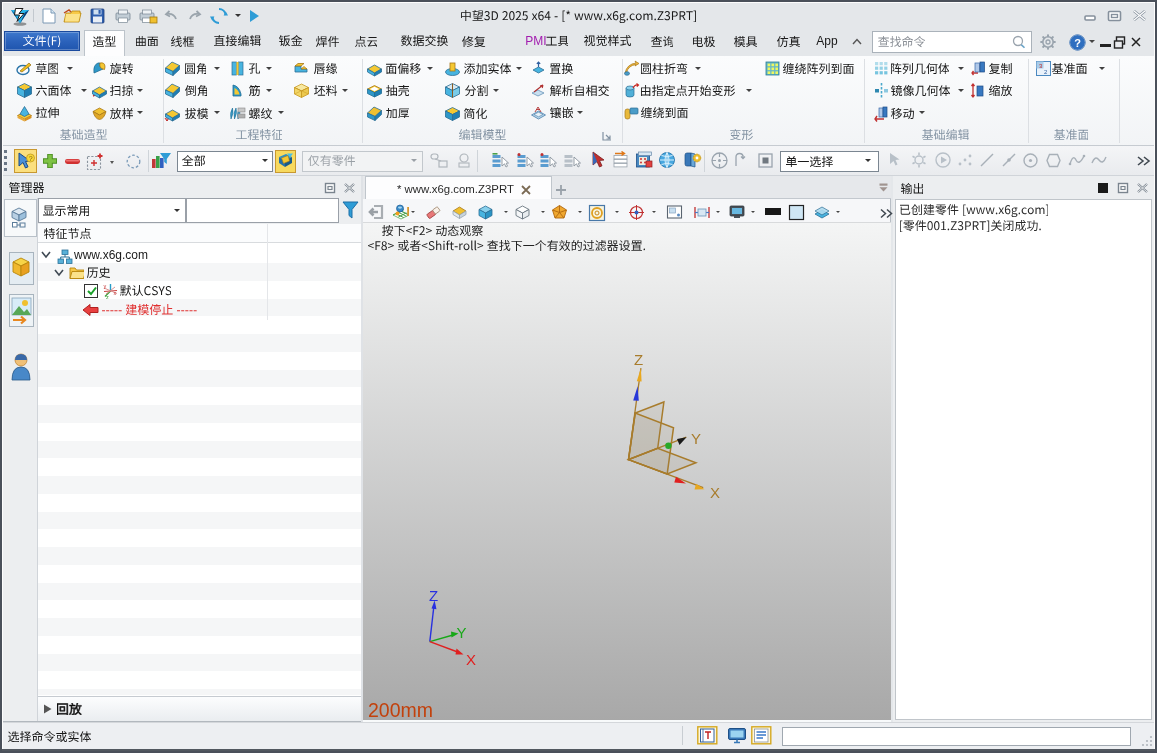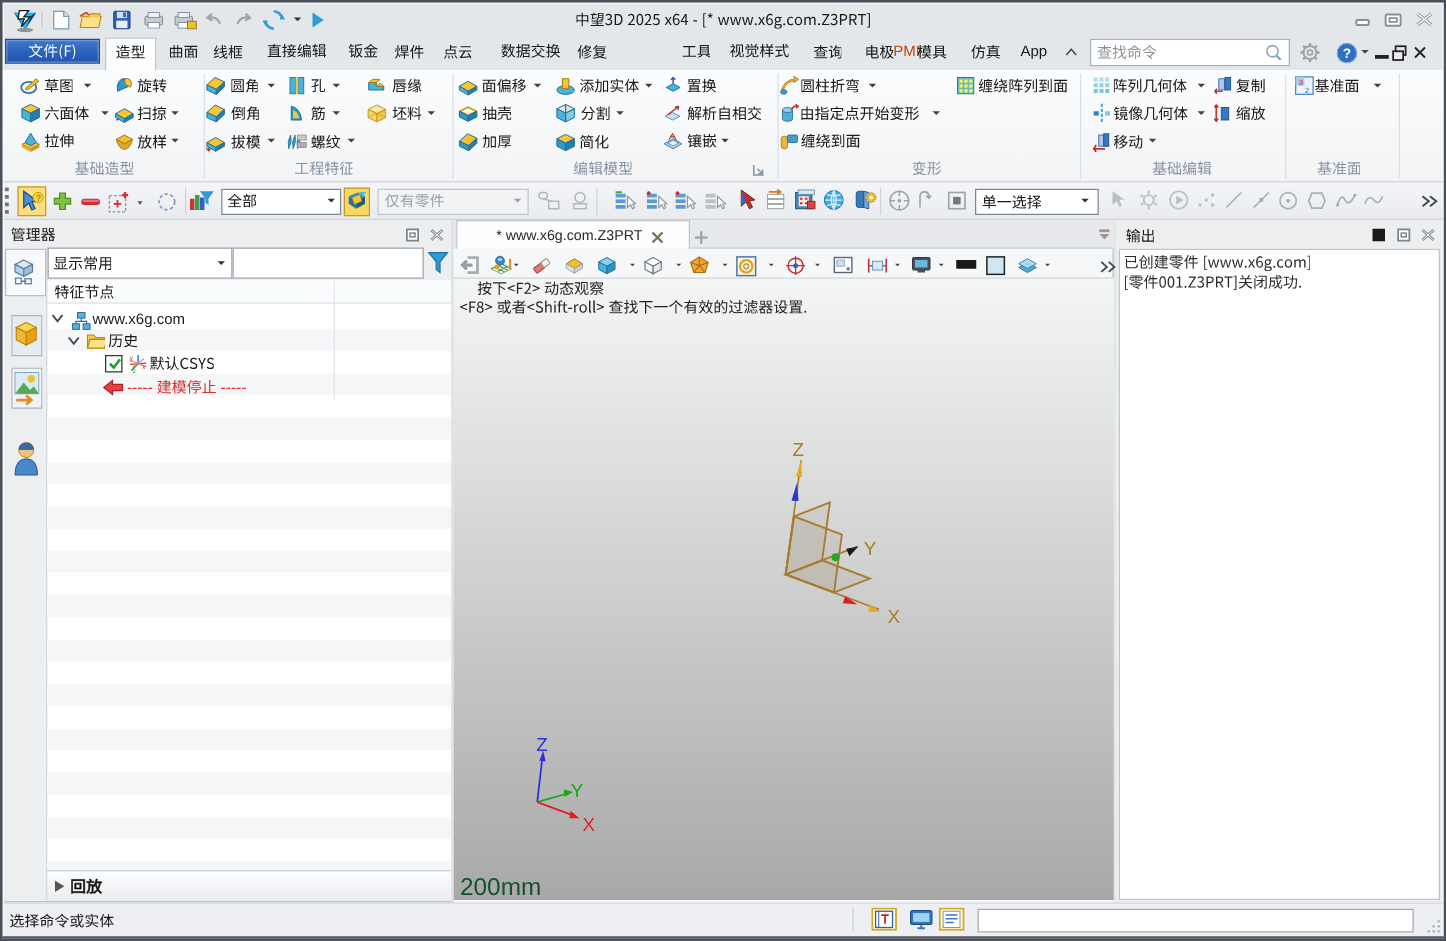--- a/index.html
+++ b/index.html
@@ -137,21 +137,21 @@
 <div style="position:absolute;left:401.4px;top:35.4px;width:47.2px;height:11.2px">
     <svg width="47.2" height="11.2" viewBox="0.5 -10.2 47.2 11.2">
       <path fill="#1a1a1a" d="M5.3 -9.9C5.1 -9.4 4.7 -8.7 4.4 -8.3L5 -8C5.3 -8.4 5.7 -9 6.1 -9.5ZM1.1 -9.5C1.4 -9 1.7 -8.4 1.8 -7.9L2.5 -8.2C2.4 -8.7 2.1 -9.3 1.7 -9.8ZM4.9 -3.1C4.6 -2.5 4.3 -2 3.8 -1.5C3.3 -1.7 2.9 -2 2.4 -2.2C2.6 -2.4 2.8 -2.8 3 -3.1ZM1.3 -1.8C1.9 -1.6 2.6 -1.3 3.2 -1C2.4 -0.4 1.5 -0.1 0.5 0.2C0.6 0.3 0.8 0.6 0.9 0.9C2 0.6 3 0.1 3.9 -0.6C4.3 -0.4 4.7 -0.1 4.9 0.1L5.5 -0.5C5.2 -0.7 4.9 -0.9 4.5 -1.1C5.1 -1.8 5.6 -2.7 5.9 -3.7L5.4 -3.9L5.3 -3.9H3.3L3.6 -4.5L2.8 -4.6C2.7 -4.4 2.6 -4.1 2.5 -3.9H0.8V-3.1H2.1C1.8 -2.6 1.6 -2.2 1.3 -1.8ZM3.1 -10.1V-7.8H0.6V-7.1H2.8C2.2 -6.3 1.3 -5.6 0.5 -5.2C0.6 -5.1 0.9 -4.7 1 -4.5C1.7 -4.9 2.5 -5.6 3.1 -6.3V-4.8H3.9V-6.5C4.5 -6.1 5.2 -5.5 5.5 -5.2L6 -5.9C5.7 -6.1 4.7 -6.7 4.1 -7.1H6.4V-7.8H3.9V-10.1ZM7.5 -10C7.2 -7.9 6.7 -5.9 5.8 -4.6C6 -4.5 6.3 -4.2 6.5 -4C6.8 -4.5 7 -5 7.3 -5.6C7.5 -4.4 7.9 -3.3 8.3 -2.4C7.7 -1.2 6.7 -0.4 5.4 0.3C5.6 0.4 5.8 0.8 5.9 1C7.1 0.3 8.1 -0.5 8.8 -1.5C9.4 -0.5 10.1 0.3 11.1 0.9C11.2 0.6 11.5 0.3 11.7 0.1C10.7 -0.4 9.9 -1.3 9.3 -2.4C9.9 -3.6 10.3 -5.1 10.6 -6.9H11.4V-7.8H8C8.1 -8.4 8.3 -9.1 8.4 -9.9ZM9.7 -6.9C9.5 -5.5 9.2 -4.3 8.8 -3.3C8.3 -4.4 8 -5.6 7.8 -6.9ZM17.8 -2.9V1H18.6V0.5H22.3V0.9H23.1V-2.9H20.8V-4.3H23.5V-5.1H20.8V-6.4H23.1V-9.6H16.7V-5.9C16.7 -4 16.6 -1.4 15.4 0.4C15.6 0.5 16 0.8 16.1 0.9C17.1 -0.5 17.5 -2.6 17.6 -4.3H20V-2.9ZM17.6 -8.8H22.2V-7.2H17.6ZM17.6 -6.4H20V-5.1H17.6L17.6 -5.9ZM18.6 -0.3V-2.1H22.3V-0.3ZM14 -10.1V-7.7H12.5V-6.8H14V-4.2C13.4 -4 12.8 -3.8 12.3 -3.7L12.6 -2.8L14 -3.3V-0.2C14 0 13.9 0 13.8 0C13.7 0.1 13.2 0.1 12.7 0C12.8 0.3 12.9 0.7 12.9 0.9C13.7 0.9 14.1 0.9 14.4 0.7C14.7 0.6 14.8 0.3 14.8 -0.2V-3.6L16.2 -4L16.1 -4.8L14.8 -4.4V-6.8H16.2V-7.7H14.8V-10.1ZM27.8 -7.2C27.1 -6.3 25.9 -5.3 24.8 -4.7C25 -4.6 25.4 -4.2 25.5 -4C26.6 -4.7 27.9 -5.8 28.7 -6.8ZM31.4 -6.7C32.5 -5.9 33.9 -4.8 34.5 -4L35.2 -4.6C34.6 -5.3 33.2 -6.4 32.1 -7.2ZM28.2 -5.1 27.4 -4.8C27.9 -3.6 28.5 -2.6 29.4 -1.8C28.1 -0.9 26.5 -0.2 24.6 0.2C24.7 0.4 25 0.8 25.1 1C27 0.5 28.7 -0.2 30 -1.2C31.3 -0.2 32.9 0.5 34.9 0.9C35 0.6 35.3 0.3 35.5 0.1C33.6 -0.3 32 -0.9 30.7 -1.8C31.6 -2.6 32.2 -3.6 32.7 -4.9L31.8 -5.1C31.4 -4 30.8 -3.1 30 -2.4C29.2 -3.1 28.6 -4 28.2 -5.1ZM29 -9.9C29.3 -9.4 29.6 -8.8 29.8 -8.4H24.8V-7.5H35.2V-8.4H30.2L30.7 -8.6C30.6 -9 30.2 -9.7 29.9 -10.2ZM38 -10.1V-7.7H36.6V-6.8H38V-4.1C37.4 -4 36.9 -3.8 36.4 -3.7L36.7 -2.8L38 -3.2V-0.1C38 0 37.9 0 37.8 0C37.6 0.1 37.2 0.1 36.8 0C36.9 0.3 37 0.7 37 0.9C37.7 0.9 38.2 0.9 38.5 0.7C38.7 0.6 38.9 0.3 38.9 -0.1V-3.5L40.1 -3.9L40 -4.8L38.9 -4.4V-6.8H40V-7.7H38.9V-10.1ZM42.4 -8.3H44.9C44.7 -7.8 44.3 -7.4 44 -7H41.5C41.8 -7.4 42.2 -7.8 42.4 -8.3ZM40 -3.5V-2.7H42.9C42.4 -1.6 41.4 -0.6 39.3 0.3C39.5 0.5 39.8 0.8 39.9 1C42 0 43.1 -1.1 43.6 -2.2C44.4 -0.8 45.6 0.3 47.1 0.9C47.2 0.7 47.4 0.4 47.6 0.2C46.2 -0.3 44.9 -1.4 44.2 -2.7H47.4V-3.5H46.6V-7H45C45.5 -7.5 45.9 -8.1 46.2 -8.7L45.6 -9.1L45.5 -9H42.9C43.1 -9.3 43.2 -9.6 43.4 -9.9L42.4 -10.1C42 -9.1 41.2 -7.8 40 -6.9C40.2 -6.7 40.5 -6.4 40.7 -6.2L40.9 -6.4V-3.5ZM41.7 -3.5V-6.3H43.3V-5.1C43.3 -4.6 43.3 -4 43.2 -3.5ZM45.7 -3.5H44.1C44.2 -4 44.2 -4.6 44.2 -5.1V-6.3H45.7Z"></path>
     </svg>
   </div>
 <div style="position:absolute;left:462.3px;top:35.5px;width:23.3px;height:11.1px">
     <svg width="23.3" height="11.1" viewBox="0.2 -10.1 23.3 11.1">
       <path fill="#1a1a1a" d="M8.4 -4.6C7.7 -4 6.5 -3.4 5.4 -3.1C5.6 -3 5.8 -2.8 6 -2.6C7.1 -3 8.3 -3.6 9.1 -4.3ZM9.5 -3.4C8.7 -2.6 7.1 -1.9 5.6 -1.6C5.8 -1.4 6 -1.1 6.1 -1C7.7 -1.4 9.3 -2.1 10.2 -3.2ZM10.6 -2.1C9.6 -0.9 7.4 -0.1 5 0.2C5.1 0.4 5.3 0.7 5.4 0.9C8 0.5 10.2 -0.4 11.4 -1.8ZM3.7 -6.7V-0.9H4.4V-6.7ZM6.6 -8H10C9.6 -7.4 9 -6.8 8.3 -6.3C7.6 -6.8 7 -7.4 6.6 -8ZM6.8 -10.1C6.3 -8.8 5.4 -7.5 4.4 -6.7C4.6 -6.6 5 -6.4 5.1 -6.2C5.5 -6.6 5.9 -6.9 6.2 -7.4C6.5 -6.9 7 -6.4 7.6 -5.9C6.6 -5.4 5.5 -5.1 4.5 -4.9C4.6 -4.7 4.8 -4.4 4.9 -4.2C6.1 -4.5 7.3 -4.8 8.3 -5.4C9.1 -4.9 10 -4.5 11.2 -4.3C11.3 -4.5 11.5 -4.8 11.7 -5C10.6 -5.2 9.8 -5.5 9 -5.9C9.9 -6.6 10.7 -7.4 11.1 -8.5L10.6 -8.8L10.5 -8.8H7.1C7.3 -9.1 7.5 -9.5 7.6 -9.9ZM2.8 -10C2.2 -8.1 1.3 -6.3 0.2 -5.1C0.4 -4.9 0.6 -4.4 0.7 -4.2C1.1 -4.7 1.5 -5.2 1.8 -5.8V1H2.7V-7.4C3.1 -8.1 3.4 -9 3.6 -9.8ZM15.5 -5.3H21V-4.5H15.5ZM15.5 -6.7H21V-5.9H15.5ZM14.6 -7.4V-3.8H15.9C15.2 -2.9 14.2 -2.1 13.1 -1.5C13.3 -1.4 13.6 -1.1 13.8 -0.9C14.2 -1.2 14.7 -1.6 15.2 -2C15.7 -1.5 16.3 -1 17.1 -0.6C15.6 -0.2 14 0 12.4 0.2C12.5 0.4 12.7 0.7 12.7 1C14.6 0.8 16.5 0.4 18.1 -0.2C19.5 0.4 21.2 0.7 23 0.9C23.2 0.6 23.4 0.3 23.6 0.1C22 -0 20.5 -0.3 19.2 -0.6C20.3 -1.2 21.2 -1.9 21.8 -2.7L21.3 -3.1L21.1 -3.1H16.3C16.5 -3.3 16.7 -3.6 16.9 -3.8L16.8 -3.8H22V-7.4ZM15.2 -10.1C14.6 -8.9 13.6 -7.8 12.6 -7.1C12.8 -6.9 13 -6.5 13.2 -6.4C13.8 -6.8 14.4 -7.5 15 -8.2H22.8V-8.9H15.5C15.7 -9.2 15.9 -9.5 16 -9.8ZM20.4 -2.4C19.8 -1.8 19 -1.4 18.1 -1C17.2 -1.4 16.4 -1.8 15.8 -2.4Z"></path>
     </svg>
   </div>
-<div style="position:absolute;left:336px;width:400px;text-align:right;top:32.0px;font:normal 12px 'Liberation Sans',sans-serif;color:#c2410c;line-height:18px;white-space:nowrap">PMI</div>
+<div style="position:absolute;left:336px;width:400px;text-align:center;top:32.0px;font:normal 12px 'Liberation Sans',sans-serif;color:#a21caf;line-height:18px;white-space:nowrap">PMI</div>
 <div style="position:absolute;left:545.5px;top:35.8px;width:22.9px;height:10.5px">
     <svg width="22.9" height="10.5" viewBox="0.6 -9.5 22.9 10.5">
       <path fill="#1a1a1a" d="M0.6 -0.9V0H11.4V-0.9H6.5V-7.8H10.8V-8.7H1.2V-7.8H5.5V-0.9ZM19.3 -1C20.6 -0.4 22 0.4 22.8 1L23.5 0.3C22.6 -0.3 21.2 -1 19.8 -1.6ZM15.9 -1.6C15.2 -0.9 13.7 -0.1 12.5 0.3C12.7 0.5 13 0.8 13.1 1C14.4 0.5 15.8 -0.3 16.8 -1.1ZM14.5 -9.5V-2.5H12.6V-1.7H23.4V-2.5H21.6V-9.5ZM15.4 -2.5V-3.6H20.7V-2.5ZM15.4 -7H20.7V-6H15.4ZM15.4 -7.7V-8.8H20.7V-7.7ZM15.4 -5.3H20.7V-4.3H15.4Z"></path>
     </svg>
   </div>
 <div style="position:absolute;left:584.4px;top:35.4px;width:47.1px;height:11.1px">
     <svg width="47.1" height="11.1" viewBox="0.5 -10.1 47.1 11.1">
       <path fill="#1a1a1a" d="M5.4 -9.5V-3.1H6.3V-8.7H10V-3.1H10.9V-9.5ZM1.8 -9.6C2.3 -9.2 2.7 -8.5 3 -8.1L3.7 -8.6C3.5 -9 3 -9.6 2.5 -10.1ZM7.6 -7.8V-5.4C7.6 -3.6 7.3 -1.3 4.2 0.3C4.4 0.4 4.7 0.8 4.8 1C6.6 0 7.6 -1.3 8.1 -2.6V-0.2C8.1 0.6 8.4 0.8 9.2 0.8H10.3C11.3 0.8 11.5 0.3 11.6 -1.6C11.4 -1.7 11.1 -1.8 10.8 -2C10.8 -0.2 10.7 0.1 10.3 0.1H9.3C9 0.1 8.9 0 8.9 -0.3V-3.3H8.3C8.5 -4 8.5 -4.8 8.5 -5.4V-7.8ZM0.8 -8V-7.2H3.7C3 -5.7 1.7 -4.2 0.5 -3.3C0.6 -3.2 0.8 -2.7 0.9 -2.4C1.4 -2.8 1.8 -3.2 2.3 -3.7V0.9H3.1V-4.2C3.6 -3.7 4.1 -3 4.3 -2.6L4.9 -3.3C4.7 -3.6 3.8 -4.6 3.4 -5.1C3.9 -5.9 4.4 -6.8 4.8 -7.7L4.3 -8.1L4.1 -8ZM16.9 -9.8C17.3 -9.2 17.7 -8.5 17.9 -8L18.7 -8.3C18.5 -8.8 18.1 -9.5 17.7 -10ZM18.5 -2.4V-0.4C18.5 0.5 18.8 0.7 20 0.7C20.2 0.7 21.8 0.7 22 0.7C23 0.7 23.2 0.4 23.4 -1C23.1 -1 22.7 -1.2 22.5 -1.3C22.5 -0.2 22.4 -0.1 22 -0.1C21.6 -0.1 20.3 -0.1 20.1 -0.1C19.5 -0.1 19.4 -0.1 19.4 -0.4V-2.4ZM17.5 -4.7V-3.4C17.5 -2.3 17.2 -0.8 12.9 0.3C13.1 0.5 13.4 0.8 13.5 1C17.9 -0.2 18.4 -2 18.4 -3.4V-4.7ZM14.5 -6V-1.7H15.4V-5.2H20.6V-1.7H21.5V-6ZM13.9 -9.5C14.3 -9 14.8 -8.4 15 -7.9H13V-5.5H13.9V-7.1H22.1V-5.5H23.1V-7.9H21C21.4 -8.4 21.8 -9.1 22.2 -9.6L21.3 -10C21 -9.4 20.4 -8.5 20 -7.9H15.3L15.9 -8.2C15.6 -8.7 15.1 -9.3 14.6 -9.8ZM29.3 -9.7C29.7 -9.1 30.1 -8.3 30.3 -7.8L31.1 -8.1C31 -8.7 30.5 -9.4 30.1 -10ZM33.9 -10.1C33.6 -9.4 33.1 -8.4 32.7 -7.8H28.8V-6.9H31.5V-5.3H29.2V-4.5H31.5V-2.8H28.3V-1.9H31.5V0.9H32.4V-1.9H35.4V-2.8H32.4V-4.5H34.7V-5.3H32.4V-6.9H35.1V-7.8H33.7C34 -8.4 34.4 -9.1 34.8 -9.8ZM26.2 -10.1V-7.8H24.7V-6.9H26.2C25.8 -5.3 25.1 -3.4 24.4 -2.4C24.5 -2.1 24.8 -1.8 24.9 -1.5C25.3 -2.2 25.8 -3.4 26.2 -4.6V0.9H27.1V-5.3C27.4 -4.7 27.8 -4 27.9 -3.6L28.5 -4.3C28.3 -4.6 27.4 -6 27.1 -6.4V-6.9H28.3V-7.8H27.1V-10.1ZM44.5 -9.5C45.1 -9.1 45.9 -8.4 46.2 -8L46.9 -8.5C46.5 -9 45.7 -9.6 45.1 -10ZM42.8 -10C42.8 -9.3 42.8 -8.6 42.8 -7.8H36.7V-7H42.9C43.2 -2.5 44.2 1 46.2 1C47.1 1 47.4 0.4 47.6 -1.7C47.4 -1.8 47 -2 46.8 -2.2C46.7 -0.6 46.6 0 46.3 0C45.1 0 44.1 -2.9 43.8 -7H47.4V-7.8H43.8C43.8 -8.5 43.7 -9.3 43.7 -10ZM36.7 -0.3 37 0.6C38.5 0.3 40.7 -0.2 42.8 -0.7L42.7 -1.5L40.1 -1V-4.3H42.4V-5.2H37.1V-4.3H39.2V-0.8Z"></path>
     </svg>
   </div>
@@ -1261,21 +1261,21 @@
 <div style="position:absolute;left:382.0px;top:224.9px;width:101.0px;height:11.1px">
     <svg width="101.0" height="11.1" viewBox="0.4 -10.1 101.0 11.1">
       <path fill="#222" d="M9.3 -4.5C9.1 -3.4 8.7 -2.5 8.1 -1.8C7.5 -2.2 6.8 -2.5 6.2 -2.8C6.5 -3.3 6.7 -3.9 7 -4.5ZM5 -2.5C5.8 -2.1 6.6 -1.7 7.5 -1.2C6.7 -0.5 5.6 -0.1 4.3 0.2C4.5 0.4 4.7 0.8 4.7 1C6.2 0.6 7.4 0 8.3 -0.7C9.3 -0.1 10.2 0.5 10.8 1L11.4 0.3C10.8 -0.2 9.9 -0.8 8.9 -1.4C9.5 -2.2 10 -3.2 10.2 -4.5H11.5V-5.4H7.3C7.6 -6 7.8 -6.6 8 -7.1L7 -7.3C6.9 -6.7 6.6 -6 6.4 -5.4H4.3V-4.5H6C5.7 -3.8 5.3 -3.1 5 -2.5ZM4.6 -8.5V-6.2H5.4V-7.7H10.5V-6.2H11.3V-8.5H8.5C8.4 -9 8.2 -9.6 8 -10.1L7.1 -10C7.3 -9.5 7.4 -9 7.6 -8.5ZM2.1 -10.1V-7.7H0.5V-6.8H2.1V-3.8L0.4 -3.3L0.6 -2.4L2.1 -2.9V-0.1C2.1 0.1 2.1 0.1 1.9 0.1C1.7 0.2 1.2 0.2 0.7 0.1C0.8 0.4 0.9 0.7 1 1C1.8 1 2.3 0.9 2.6 0.8C2.9 0.7 3 0.4 3 -0.1V-3.2L4.5 -3.7L4.4 -4.5L3 -4.1V-6.8H4.3V-7.7H3V-10.1ZM12.7 -9.2V-8.3H17.3V0.9H18.2V-5.4C19.6 -4.7 21.2 -3.7 22.1 -3L22.7 -3.8C21.7 -4.5 19.8 -5.6 18.4 -6.3L18.2 -6.1V-8.3H23.4V-9.2ZM30.2 -1.8V-2.7L27.4 -3.8L25.6 -4.4V-4.5L27.4 -5.1L30.2 -6.2V-7.2L24.5 -4.9V-4ZM31.9 0H33V-3.9H36.3V-4.9H33V-7.9H36.9V-8.8H31.9ZM37.8 0H43.3V-0.9H40.9C40.5 -0.9 39.9 -0.9 39.5 -0.9C41.5 -2.8 42.9 -4.6 42.9 -6.4C42.9 -7.9 41.9 -9 40.4 -9C39.2 -9 38.5 -8.4 37.8 -7.7L38.4 -7C38.9 -7.6 39.5 -8.1 40.2 -8.1C41.3 -8.1 41.8 -7.3 41.8 -6.3C41.8 -4.8 40.6 -3.1 37.8 -0.6ZM44.4 -1.8 50.2 -4V-4.9L44.4 -7.2V-6.2L47.2 -5.1L49 -4.5V-4.4L47.2 -3.8L44.4 -2.7ZM54.8 -9.1V-8.3H59.4V-9.1ZM61.6 -9.9C61.6 -9 61.6 -8.2 61.5 -7.3H59.8V-6.4H61.5C61.3 -3.7 60.9 -1.2 59.2 0.3C59.5 0.4 59.8 0.7 59.9 0.9C61.7 -0.7 62.2 -3.5 62.4 -6.4H64.2C64 -2.2 63.9 -0.6 63.6 -0.2C63.4 -0.1 63.3 -0 63.1 -0C62.8 -0 62.2 -0 61.5 -0.1C61.7 0.1 61.8 0.5 61.8 0.8C62.4 0.8 63.1 0.8 63.5 0.8C63.9 0.7 64.1 0.6 64.3 0.3C64.8 -0.2 64.9 -1.9 65.1 -6.9C65.1 -7 65.1 -7.3 65.1 -7.3H62.4C62.4 -8.2 62.4 -9 62.4 -9.9ZM54.8 -0.5 54.8 -0.5V-0.5C55.1 -0.7 55.5 -0.8 58.8 -1.6L59.1 -0.8L59.9 -1C59.6 -1.9 59.1 -3.3 58.6 -4.4L57.9 -4.2C58.1 -3.6 58.4 -3 58.6 -2.3L55.7 -1.7C56.2 -2.8 56.7 -4.2 57 -5.4H59.7V-6.2H54.4V-5.4H56C55.7 -4 55.2 -2.6 55.1 -2.2C54.9 -1.7 54.7 -1.4 54.5 -1.4C54.6 -1.1 54.7 -0.7 54.8 -0.5ZM70.3 -4.9C71 -4.5 71.9 -3.9 72.2 -3.4L73 -3.9C72.6 -4.4 71.8 -5 71.1 -5.4ZM69 -2.9V-0.5C69 0.4 69.3 0.7 70.7 0.7C71 0.7 73.2 0.7 73.5 0.7C74.7 0.7 75 0.3 75.1 -1.2C74.8 -1.2 74.5 -1.4 74.3 -1.5C74.2 -0.3 74.1 -0.1 73.5 -0.1C73 -0.1 71.1 -0.1 70.8 -0.1C70 -0.1 69.9 -0.2 69.9 -0.5V-2.9ZM70.6 -3.2C71.3 -2.5 72.2 -1.7 72.5 -1.1L73.3 -1.6C72.9 -2.1 72 -3 71.3 -3.6ZM74.7 -2.8C75.3 -1.8 75.9 -0.4 76.1 0.4L77 0.1C76.8 -0.7 76.1 -2.1 75.5 -3.1ZM67.6 -2.9C67.3 -1.9 66.9 -0.7 66.4 0.1L67.2 0.5C67.7 -0.3 68.1 -1.6 68.4 -2.6ZM71.3 -10.1C71.3 -9.5 71.2 -9 71.1 -8.4H66.4V-7.5H70.8C70.2 -6 69.1 -4.7 66.3 -4C66.5 -3.8 66.7 -3.4 66.8 -3.2C69.9 -4.1 71.2 -5.7 71.8 -7.5C72.7 -5.4 74.2 -3.9 76.6 -3.3C76.7 -3.5 77 -3.9 77.2 -4.1C75.1 -4.6 73.5 -5.8 72.7 -7.5H77.1V-8.4H72C72.1 -9 72.2 -9.5 72.3 -10.1ZM83.3 -9.5V-3.1H84.1V-8.7H87.7V-3.1H88.5V-9.5ZM85.4 -7.7V-5.4C85.4 -3.5 85 -1.2 82 0.3C82.2 0.4 82.5 0.8 82.5 0.9C84.6 -0.1 85.5 -1.6 85.9 -3V-0.3C85.9 0.5 86.3 0.7 87 0.7H88.1C89.1 0.7 89.2 0.3 89.3 -1.6C89.1 -1.7 88.8 -1.8 88.6 -2C88.5 -0.3 88.5 0 88.1 0H87.2C86.9 0 86.8 -0 86.8 -0.4V-3.3H86C86.2 -4 86.2 -4.7 86.2 -5.4V-7.7ZM78.4 -6.7C79.1 -5.8 79.8 -4.7 80.4 -3.6C79.8 -2.2 79 -1 78.1 -0.2C78.4 -0.1 78.7 0.3 78.8 0.5C79.6 -0.3 80.4 -1.4 81 -2.7C81.3 -2 81.6 -1.3 81.8 -0.8L82.6 -1.3C82.3 -2 81.9 -2.8 81.4 -3.7C82 -5.2 82.4 -7 82.6 -9L82.1 -9.2L81.9 -9.2H78.3V-8.3H81.7C81.5 -7 81.2 -5.8 80.8 -4.7C80.3 -5.5 79.7 -6.4 79.1 -7.2ZM93.2 -1.8C92.6 -1 91.5 -0.3 90.4 0.1C90.6 0.2 90.9 0.6 91.1 0.8C92.1 0.2 93.3 -0.6 94 -1.5ZM97.4 -1.3C98.4 -0.7 99.7 0.1 100.3 0.6L101 0C100.3 -0.5 99 -1.3 98 -1.8ZM91.4 -4.9C91.7 -4.7 92 -4.4 92.3 -4.1C91.6 -3.7 90.9 -3.4 90.2 -3.1C90.4 -3 90.6 -2.7 90.7 -2.5C91.8 -2.9 92.8 -3.5 93.7 -4.3V-3.8H97.9V-4.4C98.7 -3.7 99.6 -3.2 100.8 -2.9C100.9 -3.1 101.1 -3.4 101.3 -3.6C100.3 -3.8 99.4 -4.2 98.7 -4.8C99.3 -5.4 99.9 -6.2 100.4 -7L99.8 -7.3L99.7 -7.3H96.6C96.5 -7.5 96.4 -7.8 96.3 -8L95.6 -7.8C96 -6.5 96.7 -5.4 97.7 -4.5H94C94.7 -5.2 95.3 -6.1 95.7 -7.1L95.2 -7.3L95 -7.3L94.9 -7.3H93.4C93.6 -7.5 93.7 -7.7 93.8 -7.9L93 -8.1C92.6 -7.2 91.6 -6.2 90.3 -5.5C90.4 -5.4 90.7 -5.1 90.8 -4.9C91.7 -5.4 92.4 -6 93 -6.7H94.7C94.5 -6.3 94.2 -5.9 93.9 -5.6C93.6 -5.8 93.3 -6 93 -6.2L92.5 -5.8C92.9 -5.6 93.2 -5.3 93.5 -5.1C93.3 -4.9 93.1 -4.7 92.8 -4.5C92.6 -4.8 92.2 -5 91.9 -5.2ZM97 -6.6H99.2C98.9 -6.1 98.5 -5.6 98.1 -5.2C97.7 -5.6 97.3 -6.1 97 -6.6ZM91.7 -2.8V-2.1H95.4V-0.1C95.4 0.1 95.4 0.1 95.2 0.1C95 0.1 94.5 0.1 93.8 0.1C93.9 0.3 94 0.6 94 0.9C94.9 0.9 95.5 0.9 95.8 0.8C96.2 0.6 96.3 0.4 96.3 -0V-2.1H99.8V-2.8ZM95 -9.9C95.1 -9.7 95.3 -9.3 95.4 -9.1H90.6V-7.2H91.4V-8.3H100V-7.2H100.9V-9.1H96.4C96.3 -9.4 96 -9.8 95.8 -10.1Z"></path>
     </svg>
   </div>
 <div style="position:absolute;left:368.0px;top:239.9px;width:277.2px;height:11.1px">
     <svg width="277.2" height="11.1" viewBox="0.5 -10.1 277.2 11.1">
       <path fill="#222" d="M6.2 -1.8V-2.7L3.4 -3.8L1.6 -4.4V-4.5L3.4 -5.1L6.2 -6.2V-7.2L0.5 -4.9V-4ZM7.9 0H9V-3.9H12.3V-4.9H9V-7.9H12.9V-8.8H7.9ZM16.6 0.2C18.3 0.2 19.4 -0.8 19.4 -2.1C19.4 -3.3 18.7 -4 17.9 -4.4V-4.5C18.4 -4.9 19.1 -5.7 19.1 -6.6C19.1 -8 18.2 -8.9 16.7 -8.9C15.3 -8.9 14.3 -8 14.3 -6.7C14.3 -5.8 14.8 -5.1 15.4 -4.7V-4.6C14.6 -4.2 13.8 -3.4 13.8 -2.2C13.8 -0.8 15 0.2 16.6 0.2ZM17.2 -4.8C16.2 -5.2 15.3 -5.7 15.3 -6.7C15.3 -7.5 15.8 -8.1 16.7 -8.1C17.6 -8.1 18.1 -7.4 18.1 -6.6C18.1 -5.9 17.8 -5.3 17.2 -4.8ZM16.7 -0.7C15.6 -0.7 14.8 -1.3 14.8 -2.3C14.8 -3.1 15.3 -3.8 16 -4.3C17.3 -3.8 18.3 -3.3 18.3 -2.1C18.3 -1.3 17.7 -0.7 16.7 -0.7ZM20.4 -1.8 26.2 -4V-4.9L20.4 -7.2V-6.2L23.2 -5.1L25 -4.5V-4.4L23.2 -3.8L20.4 -2.7ZM38 -9.5C38.8 -9.1 39.6 -8.6 40.1 -8.2L40.6 -8.8C40.2 -9.2 39.3 -9.7 38.6 -10ZM30.5 -0.8 30.6 0.1C32 -0.2 34 -0.6 35.9 -1L35.8 -1.9C33.8 -1.5 31.8 -1 30.5 -0.8ZM32.1 -5.4H34.5V-3.3H32.1ZM31.2 -6.2V-2.6H35.4V-6.2ZM30.5 -8.2V-7.3H36.5C36.6 -5.3 36.9 -3.5 37.3 -2.1C36.5 -1.1 35.5 -0.3 34.4 0.3C34.6 0.4 35 0.8 35.1 1C36.1 0.4 36.9 -0.3 37.7 -1.1C38.2 0.2 38.9 1 39.8 1C40.8 1 41.1 0.4 41.3 -1.7C41 -1.8 40.7 -2 40.5 -2.2C40.4 -0.6 40.3 0 39.9 0C39.3 0 38.8 -0.7 38.4 -2C39.2 -3.2 40 -4.6 40.5 -6.2L39.6 -6.4C39.2 -5.2 38.7 -4 38 -3.1C37.7 -4.2 37.5 -5.7 37.4 -7.3H41V-8.2H37.3C37.3 -8.8 37.3 -9.4 37.3 -10.1H36.3C36.3 -9.4 36.4 -8.8 36.4 -8.2ZM51.8 -9.7C51.3 -9.1 50.9 -8.6 50.4 -8.1V-8.6H47.4V-10.1H46.5V-8.6H43.4V-7.8H46.5V-6.2H42.4V-5.4H47.1C45.6 -4.4 43.9 -3.6 42.1 -3C42.3 -2.8 42.6 -2.5 42.7 -2.3C43.4 -2.6 44.2 -2.9 44.9 -3.2V1H45.8V0.6H50.7V0.9H51.6V-4.2H46.6C47.3 -4.5 47.9 -5 48.6 -5.4H53.1V-6.2H49.6C50.7 -7.1 51.7 -8.1 52.5 -9.3ZM47.4 -6.2V-7.8H50.1C49.5 -7.2 48.9 -6.7 48.3 -6.2ZM45.8 -1.5H50.7V-0.2H45.8ZM45.8 -2.2V-3.4H50.7V-2.2ZM59.9 -1.8V-2.7L57.1 -3.8L55.3 -4.4V-4.5L57.1 -5.1L59.9 -6.2V-7.2L54.2 -4.9V-4ZM64 0.2C65.9 0.2 67 -0.9 67 -2.3C67 -3.6 66.2 -4.2 65.2 -4.7L64 -5.2C63.3 -5.5 62.5 -5.8 62.5 -6.7C62.5 -7.5 63.1 -8 64.1 -8C65 -8 65.6 -7.7 66.1 -7.2L66.7 -7.9C66.1 -8.5 65.2 -9 64.1 -9C62.5 -9 61.4 -8 61.4 -6.6C61.4 -5.3 62.3 -4.7 63.2 -4.4L64.4 -3.8C65.3 -3.4 65.9 -3.2 65.9 -2.2C65.9 -1.4 65.2 -0.8 64 -0.8C63.1 -0.8 62.2 -1.2 61.6 -1.9L61 -1.1C61.7 -0.3 62.8 0.2 64 0.2ZM68.6 0H69.7V-4.7C70.4 -5.4 70.8 -5.7 71.5 -5.7C72.4 -5.7 72.8 -5.2 72.8 -4V0H73.8V-4.1C73.8 -5.8 73.2 -6.7 71.9 -6.7C71 -6.7 70.3 -6.2 69.7 -5.6L69.7 -6.9V-9.6H68.6ZM75.9 0H77V-6.5H75.9ZM76.5 -7.9C76.9 -7.9 77.2 -8.1 77.2 -8.6C77.2 -9 76.9 -9.3 76.5 -9.3C76 -9.3 75.8 -9 75.8 -8.6C75.8 -8.1 76 -7.9 76.5 -7.9ZM78.5 -5.6H79.4V0H80.5V-5.6H81.9V-6.5H80.5V-7.5C80.5 -8.4 80.8 -8.8 81.4 -8.8C81.6 -8.8 81.9 -8.8 82.2 -8.7L82.4 -9.5C82.1 -9.6 81.7 -9.7 81.3 -9.7C80 -9.7 79.4 -8.9 79.4 -7.6V-6.5L78.5 -6.5ZM85.2 0.2C85.6 0.2 86 0 86.4 -0.1L86.2 -0.9C85.9 -0.8 85.7 -0.7 85.4 -0.7C84.7 -0.7 84.4 -1.2 84.4 -2V-5.6H86.2V-6.5H84.4V-8.4H83.5L83.4 -6.5L82.3 -6.5V-5.6H83.3V-2C83.3 -0.7 83.8 0.2 85.2 0.2ZM87.1 -2.9H90.2V-3.8H87.1ZM91.8 0H92.9V-4.2C93.3 -5.3 94 -5.7 94.5 -5.7C94.8 -5.7 95 -5.7 95.2 -5.6L95.4 -6.5C95.2 -6.6 95 -6.7 94.7 -6.7C94 -6.7 93.3 -6.2 92.8 -5.3H92.8L92.7 -6.5H91.8ZM99 0.2C100.6 0.2 102 -1.1 102 -3.3C102 -5.4 100.6 -6.7 99 -6.7C97.4 -6.7 96 -5.4 96 -3.3C96 -1.1 97.4 0.2 99 0.2ZM99 -0.8C97.9 -0.8 97.1 -1.8 97.1 -3.3C97.1 -4.8 97.9 -5.8 99 -5.8C100.1 -5.8 100.9 -4.8 100.9 -3.3C100.9 -1.8 100.1 -0.8 99 -0.8ZM104.9 0.2C105.2 0.2 105.4 0.1 105.5 0.1L105.4 -0.8C105.3 -0.8 105.2 -0.8 105.1 -0.8C105 -0.8 104.8 -0.9 104.8 -1.2V-9.6H103.7V-1.3C103.7 -0.4 104.1 0.2 104.9 0.2ZM108.3 0.2C108.6 0.2 108.8 0.1 108.9 0.1L108.8 -0.8C108.7 -0.8 108.6 -0.8 108.6 -0.8C108.4 -0.8 108.3 -0.9 108.3 -1.2V-9.6H107.1V-1.3C107.1 -0.4 107.5 0.2 108.3 0.2ZM109.9 -1.8 115.7 -4V-4.9L109.9 -7.2V-6.2L112.7 -5.1L114.5 -4.5V-4.4L112.7 -3.8L109.9 -2.7ZM122.8 -2.6H127.6V-1.6H122.8ZM122.8 -4.2H127.6V-3.2H122.8ZM121.9 -4.9V-1H128.6V-4.9ZM120.1 -0.2V0.6H130.4V-0.2ZM124.8 -10.1V-8.6H119.9V-7.8H123.8C122.7 -6.6 121.1 -5.6 119.7 -5.1C119.9 -4.9 120.1 -4.6 120.3 -4.4C121.9 -5 123.7 -6.3 124.8 -7.7V-5.2H125.6V-7.7C126.7 -6.3 128.5 -5.1 130.2 -4.5C130.3 -4.7 130.6 -5 130.8 -5.2C129.3 -5.7 127.7 -6.7 126.6 -7.8H130.6V-8.6H125.6V-10.1ZM139.3 -9.3C139.9 -8.8 140.6 -8.1 141 -7.5L141.7 -8.1C141.3 -8.6 140.6 -9.3 140 -9.8ZM133.5 -10.1V-7.7H131.8V-6.8H133.5V-4.2C132.8 -4 132.2 -3.9 131.6 -3.7L131.9 -2.9L133.5 -3.3V-0.2C133.5 -0 133.4 0 133.3 0C133.1 0 132.6 0.1 132 0C132.1 0.3 132.3 0.6 132.3 0.9C133.1 0.9 133.6 0.9 133.9 0.7C134.3 0.6 134.4 0.3 134.4 -0.2V-3.6L136 -4.1L135.9 -4.9L134.4 -4.5V-6.8H135.8V-7.7H134.4V-10.1ZM141.2 -5.6C140.8 -4.7 140.2 -3.8 139.5 -3C139.2 -3.8 139 -4.9 138.8 -6.1L142.5 -6.5L142.4 -7.4L138.7 -7C138.6 -7.9 138.6 -9 138.5 -10H137.6C137.7 -8.9 137.7 -7.9 137.8 -6.9L136 -6.7L136.1 -5.8L137.9 -6C138.1 -4.5 138.4 -3.3 138.7 -2.2C137.8 -1.3 136.7 -0.6 135.6 -0.2C135.9 0 136.2 0.3 136.3 0.5C137.3 0.1 138.2 -0.5 139.1 -1.3C139.7 0 140.4 0.8 141.5 0.9C142.1 0.9 142.6 0.3 142.9 -1.6C142.7 -1.7 142.3 -1.9 142.1 -2.1C142 -0.8 141.8 -0.1 141.5 -0.2C140.8 -0.2 140.2 -0.9 139.8 -2C140.7 -3 141.4 -4 141.9 -5.1ZM143.9 -9.2V-8.3H148.5V0.9H149.5V-5.4C150.9 -4.7 152.5 -3.7 153.3 -3L153.9 -3.8C153 -4.5 151.1 -5.6 149.6 -6.3L149.5 -6.1V-8.3H154.6V-9.2ZM155.8 -5.2V-4.2H166.8V-5.2ZM172.8 -6.6V0.9H173.7V-6.6ZM173.3 -10.1C172.1 -8.1 169.9 -6.3 167.7 -5.4C167.9 -5.1 168.2 -4.8 168.3 -4.5C170.2 -5.4 171.9 -6.8 173.2 -8.5C174.8 -6.6 176.4 -5.4 178.2 -4.5C178.3 -4.8 178.6 -5.1 178.9 -5.3C177 -6.2 175.3 -7.4 173.8 -9.2L174.1 -9.7ZM183.9 -10.1C183.8 -9.6 183.6 -9 183.4 -8.5H180V-7.7H183C182.3 -6.1 181.2 -4.6 179.7 -3.6C179.9 -3.5 180.2 -3.2 180.3 -3C181 -3.5 181.7 -4.1 182.3 -4.9V0.9H183.2V-1.4H188.2V-0.2C188.2 0 188.1 0.1 187.9 0.1C187.7 0.1 187 0.1 186.2 0.1C186.3 0.3 186.4 0.7 186.5 0.9C187.5 0.9 188.2 0.9 188.6 0.8C189 0.6 189.1 0.4 189.1 -0.2V-6.3H183.3C183.5 -6.7 183.8 -7.2 184 -7.7H190.5V-8.5H184.4C184.5 -9 184.7 -9.4 184.8 -9.9ZM183.2 -3.5H188.2V-2.2H183.2ZM183.2 -4.2V-5.5H188.2V-4.2ZM193.3 -7.2C192.9 -6.3 192.3 -5.3 191.7 -4.6C191.8 -4.5 192.2 -4.2 192.3 -4.1C192.9 -4.8 193.6 -5.9 194 -7ZM195.2 -6.9C195.8 -6.2 196.3 -5.3 196.6 -4.8L197.3 -5.2C197.1 -5.7 196.5 -6.6 195.9 -7.2ZM193.6 -9.8C194 -9.3 194.3 -8.7 194.5 -8.3H191.9V-7.5H197.4V-8.3H194.7L195.3 -8.6C195.2 -9 194.8 -9.6 194.4 -10.1ZM192.9 -4.3C193.4 -3.9 193.9 -3.3 194.3 -2.8C193.7 -1.6 192.8 -0.7 191.7 0C191.9 0.2 192.2 0.5 192.3 0.7C193.3 -0 194.2 -0.9 194.9 -2.1C195.4 -1.4 195.9 -0.8 196.1 -0.3L196.8 -0.8C196.5 -1.4 196 -2.1 195.4 -2.9C195.7 -3.6 196 -4.3 196.2 -5.1L195.4 -5.2C195.2 -4.6 195 -4.1 194.8 -3.6C194.4 -4 193.9 -4.4 193.6 -4.8ZM199.1 -7.1H201.1C200.9 -5.4 200.5 -4.1 199.9 -3C199.5 -3.9 199.1 -5 198.8 -6.2ZM199 -10.1C198.6 -8 198 -5.9 197 -4.6C197.2 -4.4 197.5 -4.1 197.7 -3.9C197.9 -4.2 198.1 -4.6 198.3 -5C198.6 -4 199 -3 199.4 -2.1C198.7 -1.1 197.8 -0.3 196.5 0.3C196.7 0.5 197 0.8 197.1 1C198.3 0.4 199.2 -0.4 199.9 -1.3C200.5 -0.4 201.3 0.4 202.2 0.9C202.3 0.7 202.6 0.4 202.8 0.2C201.9 -0.3 201.1 -1.1 200.4 -2.1C201.2 -3.4 201.7 -5 202 -7.1H202.7V-7.9H199.4C199.5 -8.6 199.7 -9.3 199.8 -10ZM209.9 -5.1C210.5 -4.2 211.3 -3 211.7 -2.3L212.5 -2.7C212.1 -3.5 211.2 -4.6 210.6 -5.5ZM206.1 -10.1C206 -9.5 205.8 -8.7 205.6 -8.1H204.3V0.6H205.1V-0.3H208.5V-8.1H206.4C206.7 -8.7 206.9 -9.3 207.1 -9.9ZM205.1 -7.3H207.6V-4.8H205.1ZM205.1 -1.1V-4H207.6V-1.1ZM210.4 -10.1C210 -8.5 209.4 -6.8 208.5 -5.7C208.8 -5.6 209.1 -5.4 209.3 -5.2C209.7 -5.8 210.1 -6.5 210.4 -7.4H213.5C213.4 -2.5 213.2 -0.7 212.8 -0.3C212.6 -0.1 212.5 -0.1 212.3 -0.1C212 -0.1 211.3 -0.1 210.5 -0.2C210.6 0.1 210.8 0.5 210.8 0.7C211.5 0.7 212.2 0.8 212.6 0.7C213 0.7 213.3 0.6 213.5 0.2C214 -0.4 214.2 -2.2 214.4 -7.7C214.4 -7.8 214.4 -8.2 214.4 -8.2H210.8C210.9 -8.7 211.1 -9.3 211.3 -9.9ZM216.2 -9.3C216.9 -8.7 217.6 -7.8 218 -7.2L218.7 -7.8C218.3 -8.3 217.5 -9.2 216.9 -9.8ZM219.8 -5.7C220.4 -5 221.1 -3.9 221.5 -3.3L222.2 -3.8C221.9 -4.4 221.1 -5.4 220.5 -6.1ZM218.4 -5.6H215.8V-4.7H217.5V-1.6C216.9 -1.4 216.3 -0.9 215.7 -0.2L216.3 0.7C216.9 -0.1 217.5 -0.9 217.9 -0.9C218.2 -0.9 218.6 -0.4 219.1 -0.1C219.9 0.4 220.9 0.5 222.4 0.5C223.5 0.5 225.7 0.5 226.5 0.4C226.5 0.1 226.7 -0.3 226.8 -0.6C225.6 -0.4 223.8 -0.3 222.4 -0.3C221.1 -0.3 220.1 -0.4 219.3 -0.9C218.9 -1.2 218.6 -1.4 218.4 -1.5ZM223.9 -10V-7.9H219.2V-7.1H223.9V-2.3C223.9 -2.1 223.8 -2 223.5 -2C223.3 -2 222.5 -2 221.6 -2C221.7 -1.8 221.9 -1.4 221.9 -1.1C223 -1.1 223.8 -1.1 224.2 -1.3C224.6 -1.4 224.8 -1.7 224.8 -2.3V-7.1H226.5V-7.9H224.8V-10ZM233.6 -2.4V-0.2C233.6 0.6 233.8 0.7 234.8 0.7C234.9 0.7 236.3 0.7 236.4 0.7C237.2 0.7 237.4 0.4 237.5 -0.9C237.3 -0.9 237 -1 236.9 -1.2C236.8 -0 236.8 0.1 236.4 0.1C236.1 0.1 235 0.1 234.8 0.1C234.4 0.1 234.3 0 234.3 -0.2V-2.4ZM232.6 -2.4C232.4 -1.6 232.1 -0.5 231.7 0.1L232.3 0.4C232.7 -0.2 233 -1.3 233.2 -2.2ZM234.6 -2.9C235.1 -2.3 235.6 -1.5 235.8 -1L236.4 -1.4C236.2 -1.9 235.7 -2.6 235.2 -3.2ZM236.9 -2.4C237.5 -1.6 238 -0.4 238.2 0.3L238.8 -0C238.6 -0.8 238 -1.8 237.5 -2.6ZM228.3 -9.2C229 -8.8 229.8 -8.2 230.2 -7.7L230.7 -8.4C230.3 -8.8 229.5 -9.4 228.8 -9.8ZM227.7 -6C228.4 -5.6 229.3 -5.1 229.7 -4.7L230.2 -5.3C229.8 -5.7 228.9 -6.2 228.3 -6.6ZM228 0.1 228.8 0.6C229.3 -0.5 230 -1.9 230.4 -3.1L229.8 -3.6C229.2 -2.3 228.5 -0.8 228 0.1ZM231.1 -7.8V-5.3C231.1 -3.6 231 -1.2 230 0.5C230.1 0.6 230.5 0.9 230.6 1C231.8 -0.8 232 -3.5 232 -5.3V-7.1H237.7C237.6 -6.7 237.4 -6.3 237.3 -6L237.9 -5.8C238.2 -6.3 238.5 -7 238.7 -7.7L238.2 -7.8L238 -7.8H234.9V-8.6H238.2V-9.3H234.9V-10.1H234V-7.8ZM233.7 -6.9V-5.9L232.4 -5.8L232.5 -5.1L233.7 -5.2V-4.7C233.7 -3.9 234 -3.7 235.1 -3.7C235.3 -3.7 236.8 -3.7 237 -3.7C237.8 -3.7 238.1 -4 238.2 -5C237.9 -5.1 237.6 -5.2 237.5 -5.3C237.4 -4.5 237.3 -4.4 236.9 -4.4C236.6 -4.4 235.4 -4.4 235.1 -4.4C234.6 -4.4 234.5 -4.5 234.5 -4.7V-5.3L236.8 -5.5L236.7 -6.1L234.5 -5.9V-6.9ZM241.6 -8.8H243.6V-7.1H241.6ZM246.7 -8.8H248.9V-7.1H246.7ZM246.6 -5.8C247.1 -5.6 247.7 -5.3 248.1 -5H244.7C244.9 -5.4 245.2 -5.8 245.4 -6.2L244.5 -6.4V-9.5H240.8V-6.3H244.4C244.2 -5.9 243.9 -5.4 243.6 -5H239.9V-4.2H242.8C242 -3.5 240.9 -2.9 239.6 -2.4C239.8 -2.2 240 -1.9 240.1 -1.7L240.8 -2V1H241.6V0.6H243.6V0.9H244.5V-2.7H242.2C242.9 -3.2 243.5 -3.7 244 -4.2H246.2C246.7 -3.7 247.4 -3.2 248.1 -2.7H245.9V1H246.7V0.6H248.9V0.9H249.7V-2L250.3 -1.8C250.4 -2 250.7 -2.3 250.9 -2.5C249.6 -2.8 248.2 -3.5 247.3 -4.2H250.6V-5H248.5L248.8 -5.4C248.4 -5.7 247.7 -6.1 247.1 -6.3ZM245.9 -9.5V-6.3H249.7V-9.5ZM241.6 -0.2V-2H243.6V-0.2ZM246.7 -0.2V-2H248.9V-0.2ZM252.7 -9.3C253.3 -8.7 254.1 -7.9 254.5 -7.4L255.1 -8.1C254.7 -8.6 253.9 -9.3 253.3 -9.9ZM251.7 -6.3V-5.4H253.4V-1.1C253.4 -0.6 253.1 -0.2 252.8 -0C253 0.1 253.2 0.5 253.3 0.7C253.5 0.5 253.8 0.2 256 -1.3C255.9 -1.5 255.7 -1.9 255.6 -2.1L254.3 -1.1V-6.3ZM257.1 -9.6V-8.3C257.1 -7.4 256.9 -6.4 255.3 -5.7C255.4 -5.6 255.8 -5.2 255.9 -5C257.6 -5.9 258 -7.2 258 -8.3V-8.8H260.1V-6.9C260.1 -6 260.3 -5.6 261.1 -5.6C261.2 -5.6 261.8 -5.6 262 -5.6C262.2 -5.6 262.5 -5.6 262.6 -5.7C262.6 -5.9 262.6 -6.2 262.6 -6.5C262.4 -6.4 262.2 -6.4 262 -6.4C261.8 -6.4 261.3 -6.4 261.2 -6.4C261 -6.4 261 -6.5 261 -6.9V-9.6ZM260.9 -3.9C260.5 -3 259.8 -2.2 259 -1.5C258.2 -2.2 257.6 -3 257.1 -3.9ZM255.8 -4.8V-3.9H256.5L256.3 -3.9C256.8 -2.8 257.5 -1.8 258.3 -1C257.4 -0.5 256.4 -0.1 255.3 0.2C255.5 0.4 255.7 0.7 255.8 1C256.9 0.6 258 0.2 259 -0.5C259.9 0.2 261 0.7 262.2 1C262.3 0.7 262.6 0.4 262.8 0.2C261.6 -0 260.6 -0.5 259.7 -1C260.7 -1.9 261.6 -3.1 262 -4.6L261.5 -4.8L261.3 -4.8ZM271 -9H273.1V-7.9H271ZM268.2 -9H270.2V-7.9H268.2ZM265.5 -9H267.4V-7.9H265.5ZM265.5 -5.1V-0.1H263.9V0.6H274.6V-0.1H272.9V-5.1H269.2L269.3 -5.8H274.3V-6.5H269.5L269.6 -7.2H274V-9.6H264.6V-7.2H268.7L268.6 -6.5H264V-5.8H268.5L268.3 -5.1ZM266.4 -0.1V-0.8H272V-0.1ZM266.4 -3.3H272V-2.6H266.4ZM266.4 -3.8V-4.5H272V-3.8ZM266.4 -2.1H272V-1.4H266.4ZM276.9 0.2C277.3 0.2 277.7 -0.2 277.7 -0.7C277.7 -1.2 277.3 -1.5 276.9 -1.5C276.5 -1.5 276.1 -1.2 276.1 -0.7C276.1 -0.2 276.5 0.2 276.9 0.2Z"></path>
     </svg>
   </div>
-<div style="position:absolute;left:368.0px;top:696px;font:normal 19.5px 'Liberation Sans',sans-serif;color:#14532d;line-height:29px;white-space:nowrap">200mm</div>
+<div style="position:absolute;left:368.0px;top:696px;font:normal 19.5px 'Liberation Sans',sans-serif;color:#c2410c;line-height:29px;white-space:nowrap">200mm</div>
 <div style="position:absolute;left:615px;top:340px;width:125px;height:170px">
     <svg width="125" height="170" viewBox="0 0 125 170">
       <g stroke="#a87c2c" stroke-width="1.5" fill="rgba(150,130,100,0.13)">
         <polygon points="13.5,119.6 20.2,73.1 48.9,62.0 42.7,108.3"></polygon>
         <polygon points="13.5,119.6 20.2,73.1 58.5,87.7 52.2,133.9"></polygon>
         <polygon points="13.5,119.6 52.2,133.9 80.9,122.8 42.7,108.3"></polygon>
       </g>
       <g stroke="#a87c2c" stroke-width="1.3" fill="none">
         <line x1="13.5" y1="119.6" x2="25.9" y2="28.2"></line>
         <line x1="13.5" y1="119.6" x2="71.3" y2="97.1"></line>

